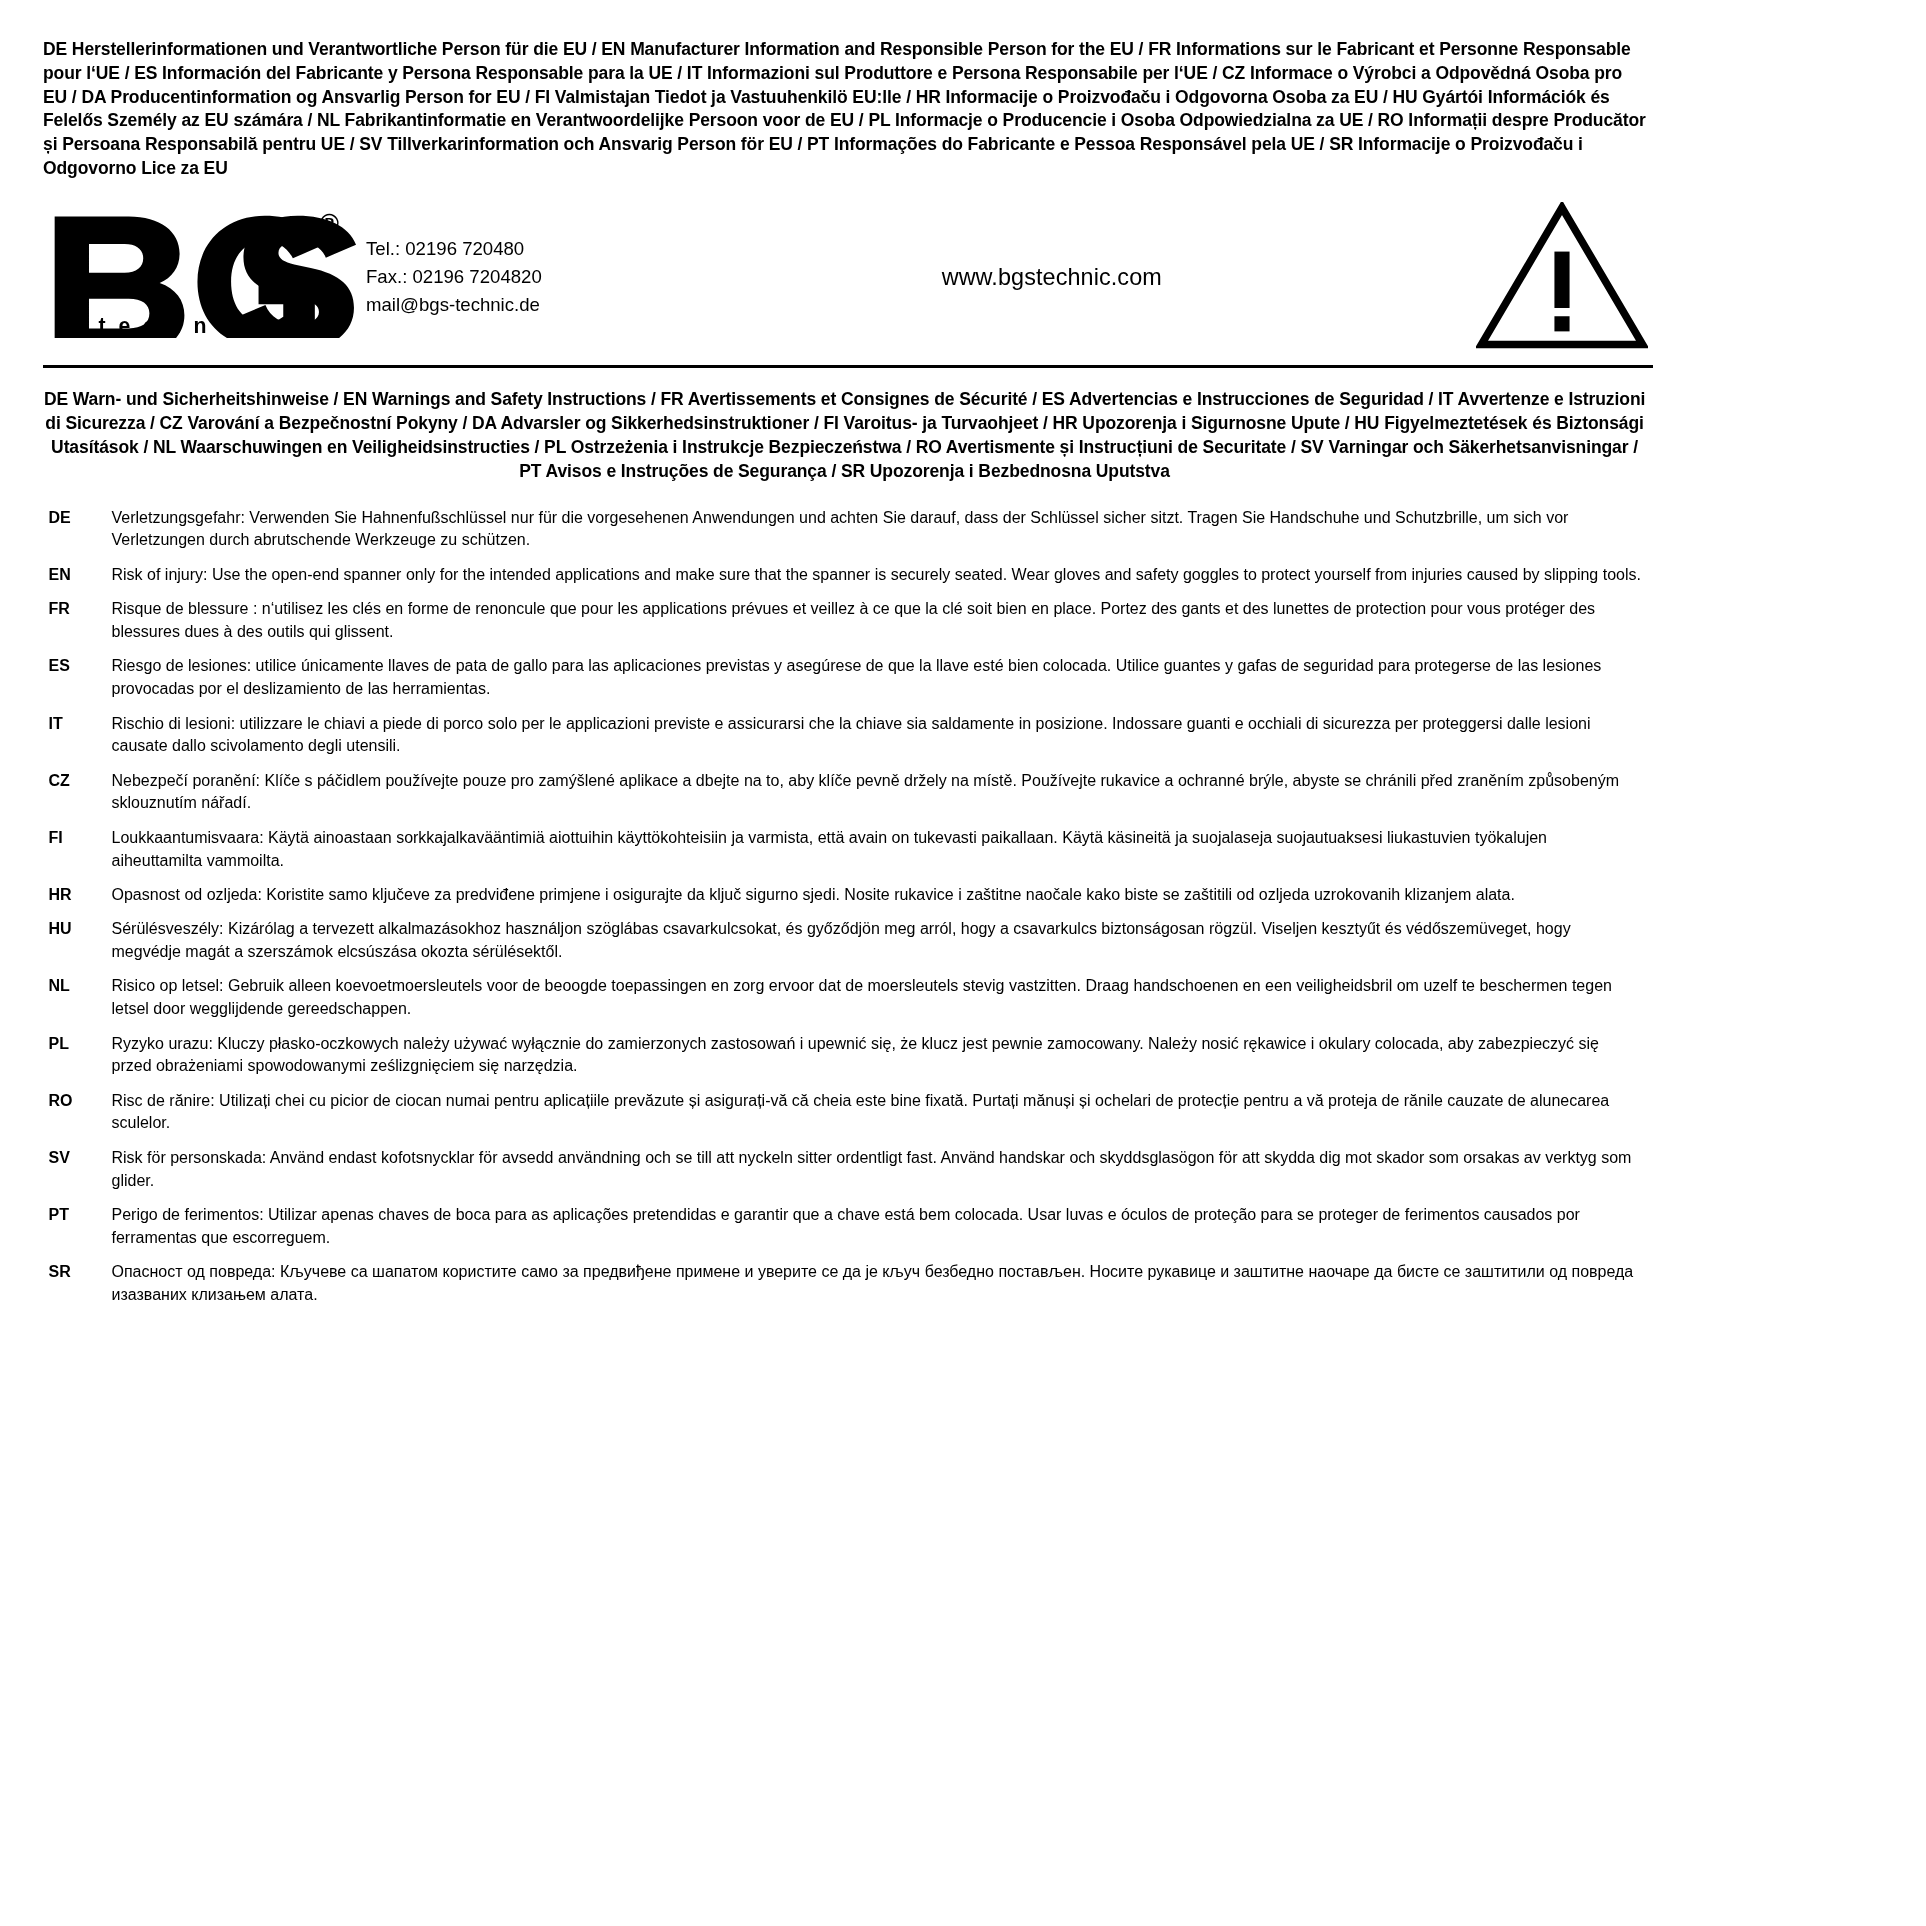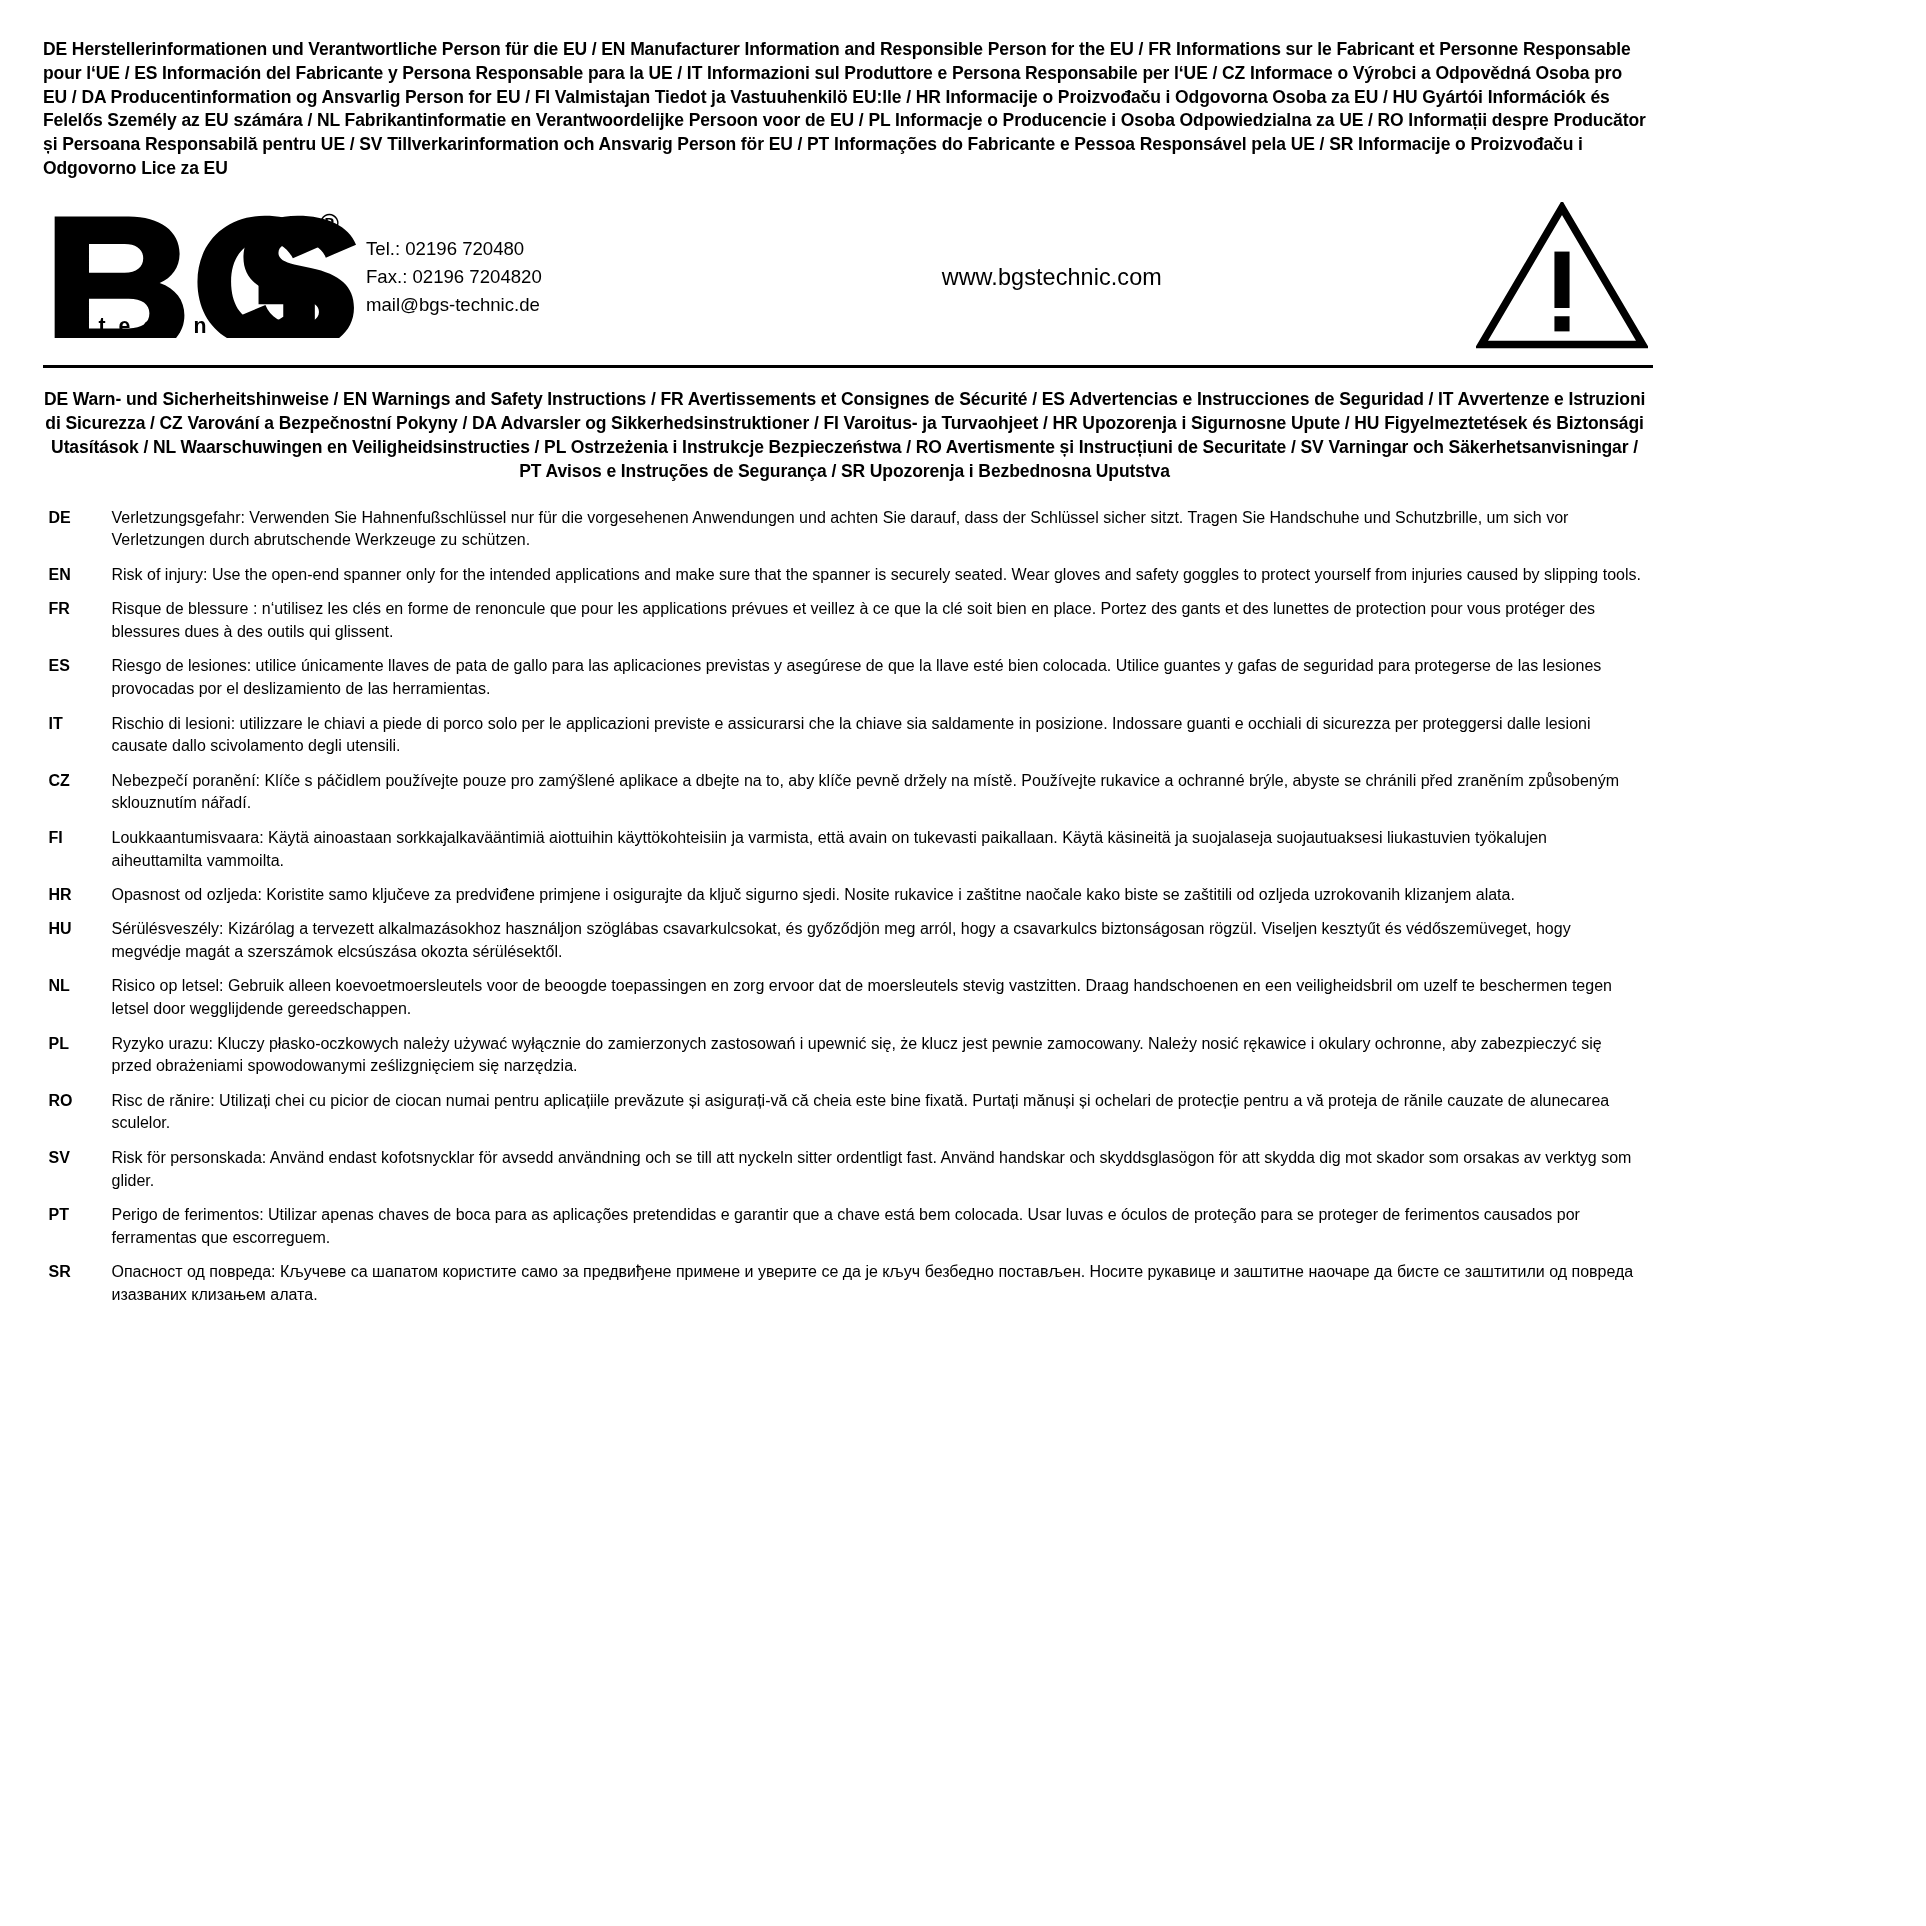--- a/index.html
+++ b/index.html
@@ -206,21 +206,21 @@
       <div class="lang-text">Sérülésveszély: Kizárólag a tervezett alkalmazásokhoz használjon szöglábas csavarkulcsokat, és győződjön meg arról, hogy a csavarkulcs biztonságosan rögzül. Viseljen kesztyűt és védőszemüveget, hogy megvédje magát a szerszámok elcsúszása okozta sérülésektől.</div>
     </div>
 
     <div class="lang-row">
       <div class="lang-code">NL</div>
       <div class="lang-text">Risico op letsel: Gebruik alleen koevoetmoersleutels voor de beoogde toepassingen en zorg ervoor dat de moersleutels stevig vastzitten. Draag handschoenen en een veiligheidsbril om uzelf te beschermen tegen letsel door wegglijdende gereedschappen.</div>
     </div>
 
     <div class="lang-row">
       <div class="lang-code">PL</div>
-      <div class="lang-text">Ryzyko urazu: Kluczy płasko-oczkowych należy używać wyłącznie do zamierzonych zastosowań i upewnić się, że klucz jest pewnie zamocowany. Należy nosić rękawice i okulary ochronne, aby zabezpieczyć się przed obrażeniami spowodowanymi ześlizgnięciem się narzędzia.</div>
+      <div class="lang-text">Ryzyko urazu: Kluczy płasko-oczkowych należy używać wyłącznie do zamierzonych zastosowań i upewnić się, że klucz jest pewnie zamocowany. Należy nosić rękawice i okulary colocada, aby zabezpieczyć się przed obrażeniami spowodowanymi ześlizgnięciem się narzędzia.</div>
     </div>
 
     <div class="lang-row">
       <div class="lang-code">RO</div>
       <div class="lang-text">Risc de rănire: Utilizați chei cu picior de ciocan numai pentru aplicațiile prevăzute și asigurați-vă că cheia este bine fixată. Purtați mănuși și ochelari de protecție pentru a vă proteja de rănile cauzate de alunecarea sculelor.</div>
     </div>
 
     <div class="lang-row">
       <div class="lang-code">SV</div>
       <div class="lang-text">Risk för personskada: Använd endast kofotsnycklar för avsedd användning och se till att nyckeln sitter ordentligt fast. Använd handskar och skyddsglasögon för att skydda dig mot skador som orsakas av verktyg som glider.</div>

